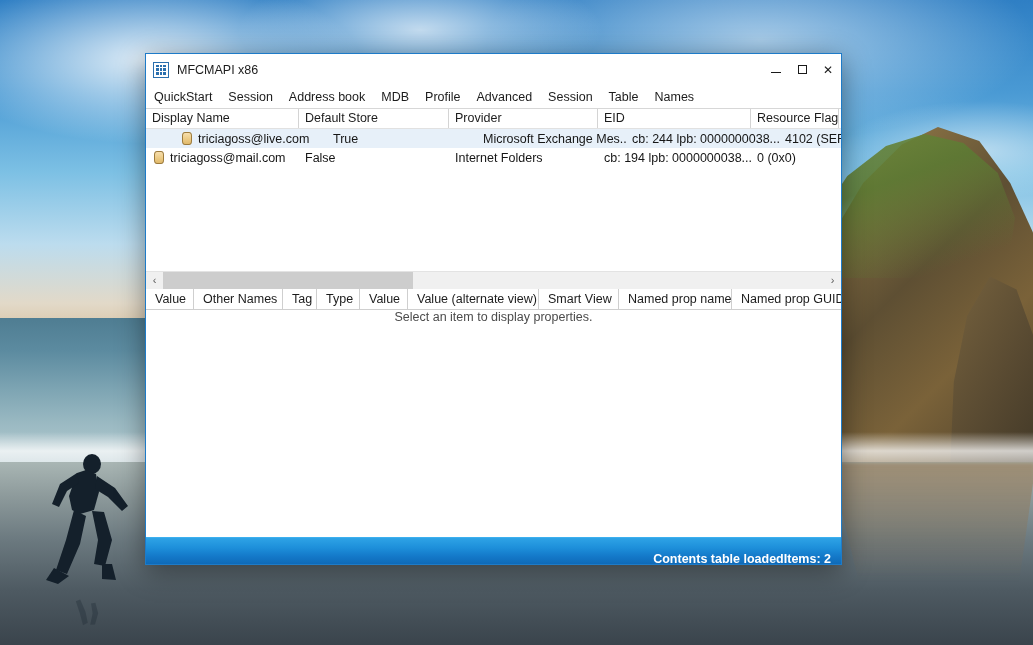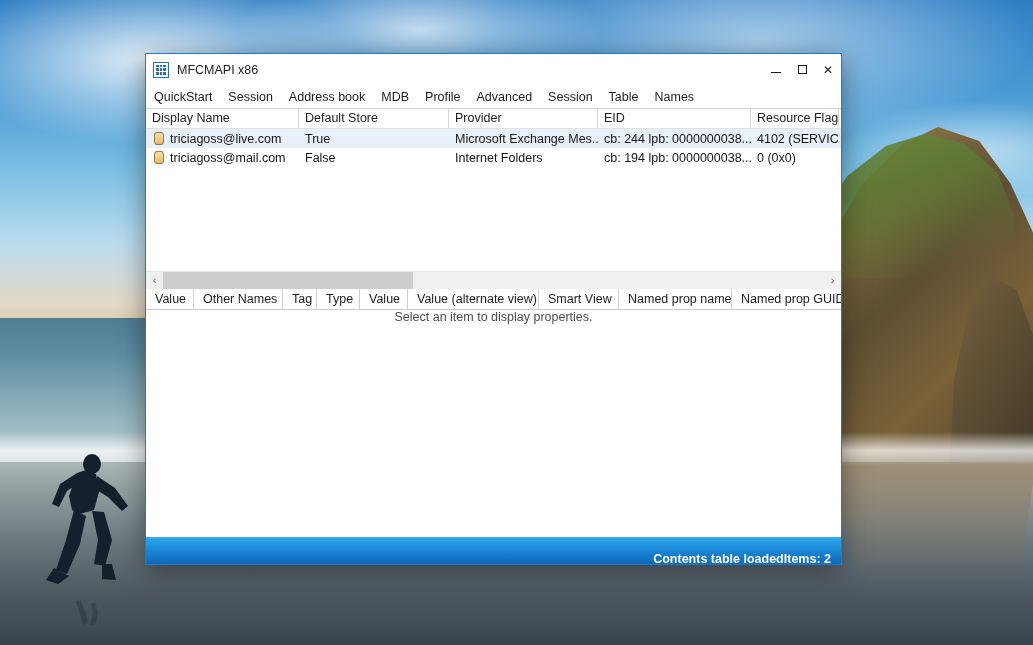--- a/index.html
+++ b/index.html
@@ -205,21 +205,21 @@
   .lv-body {
     flex: 1 1 auto;
     overflow: hidden;
   }
   .lv-row {
     display: flex;
     height: 19px;
     align-items: center;
     cursor: default;
   }
-  .lv-row.selected { background: #e7f0f9; }
+  .lv-row.selected { background: #e7f0f9; padding-left: 28px; }
   .lv-cell {
     font-size: 12.5px;
     color: #161616;
     padding-left: 6px;
     white-space: nowrap;
     overflow: hidden;
     flex: 0 0 auto;
     display: flex;
     align-items: center;
   }

